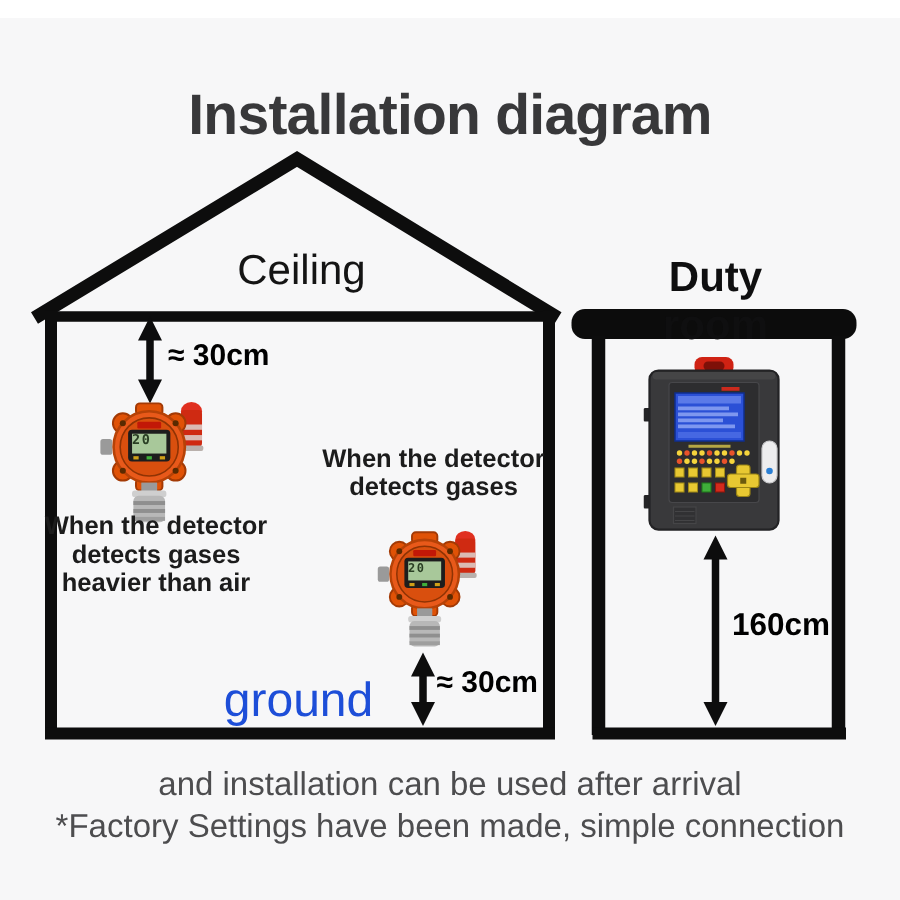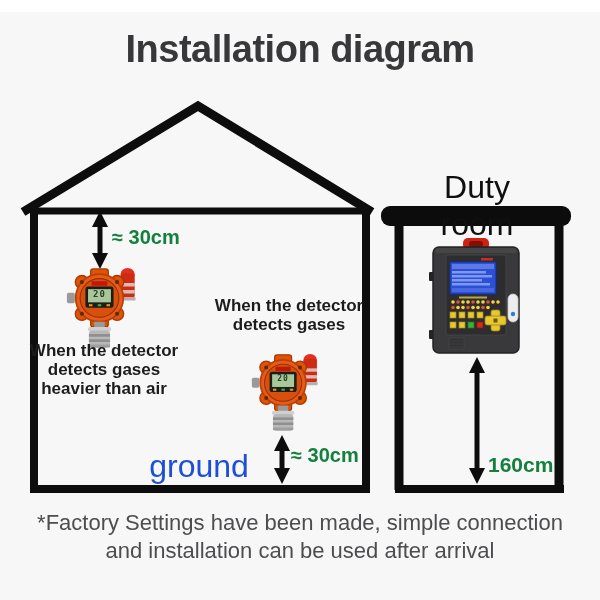--- a/index.html
+++ b/index.html
@@ -2,37 +2,37 @@
 <html><head>
 <meta charset="utf-8">
 <style>
   html,body{margin:0;padding:0;}
   body{width:600px;height:600px;overflow:hidden;background:#f7f7f8;
        font-family:"Liberation Sans","DejaVu Sans",sans-serif;}
   .stage{position:relative;width:600px;height:600px;background:#f7f7f8;}
   .topstrip{position:absolute;left:0;top:0;width:600px;height:12px;background:#ffffff;}
   .abs{position:absolute;}
   .ctr{transform:translateX(-50%);text-align:center;}
-  .title{top:28px;left:300px;font-size:38px;font-weight:700;color:#38383a;
+  .title{top:56px;left:300px;font-size:38px;font-weight:700;color:#38383a;
          letter-spacing:-0.5px;white-space:nowrap;}
   .ceiling{top:164px;left:201px;font-size:28px;font-weight:500;color:#141414;}
-  .dutyroom{top:169px;left:477px;font-size:32px;font-weight:400;color:#0f0f10;}
+  .dutyroom{top:169px;left:477px;font-size:28px;font-weight:700;color:#0f0f10;}
   .ground{top:448px;left:199px;font-size:32px;font-weight:500;color:#1d4ed8;}
-  .orange{font-size:20px;font-weight:700;color:#15803d;white-space:nowrap;}
+  .orange{font-size:20px;font-weight:700;color:#000000;white-space:nowrap;}
   .off1{top:226px;left:112px;}
   .off2{top:444px;left:291px;}
-  .hlabel{top:405px;left:488px;font-size:21px;margin-top:48px;}
+  .hlabel{top:405px;left:488px;font-size:21px;}
   .caption{font-size:17px;font-weight:600;color:#1c1c1c;line-height:19px;
            text-align:center;transform:translateX(-50%);white-space:nowrap;}
   .cap1{top:341px;left:104px;}
   .cap2{top:296px;left:289px;}
   .footer{top:509px;left:300px;font-size:22px;font-weight:400;color:#4d4d4f;
           line-height:28px;text-align:center;transform:translateX(-50%);white-space:nowrap;}
   .lcdval{position:absolute;font-family:"DejaVu Sans Mono",monospace;font-weight:700;
-          color:#2a3f24;text-align:center;letter-spacing:1px;}
+          color:#2a3f24;text-align:left;letter-spacing:1px;}
   svg{display:block;}
 </style>
 </head>
 <body>
 
 <div class="stage">
   <div class="topstrip"></div>
 
   <svg class="abs" style="left:0;top:0" width="600" height="600" viewBox="0 0 600 600">
     <g stroke="#0d0d0d" fill="none">
@@ -173,34 +173,35 @@
     <circle cx="84" cy="76" r="2.2" fill="#2a7fd4"></circle>
     <g>
       <rect x="20" y="100" width="15" height="11" fill="#313133" stroke="#454547" stroke-width="0.8"></rect>
       <line x1="21" y1="103" x2="34" y2="103" stroke="#454547" stroke-width="0.8"></line>
       <line x1="21" y1="106" x2="34" y2="106" stroke="#454547" stroke-width="0.8"></line>
       <line x1="21" y1="109" x2="34" y2="109" stroke="#454547" stroke-width="0.8"></line>
     </g>
   </svg>
 
   <div class="abs ctr title">Installation diagram</div>
+  <div class="abs ctr ceiling">Ceiling</div>
   <div class="abs ctr dutyroom">Duty room</div>
   <div class="abs ctr ground">ground</div>
 
   <div class="abs orange off1">≈ 30cm</div>
   <div class="abs orange off2">≈ 30cm</div>
   <div class="abs orange hlabel">160cm</div>
 
   <div class="abs caption cap1">
     <div>When the detector</div>
     <div>detects gases</div>
     <div>heavier than air</div>
   </div>
   <div class="abs caption cap2">
     <div>When the detector</div>
     <div>detects gases</div>
   </div>
 
   <div class="abs footer">
+    <div>and installation can be used after arrival</div>
     <div>*Factory Settings have been made, simple connection</div>
-    <div>and installation can be used after arrival</div>
   </div>
 </div>
 
 </body></html>

